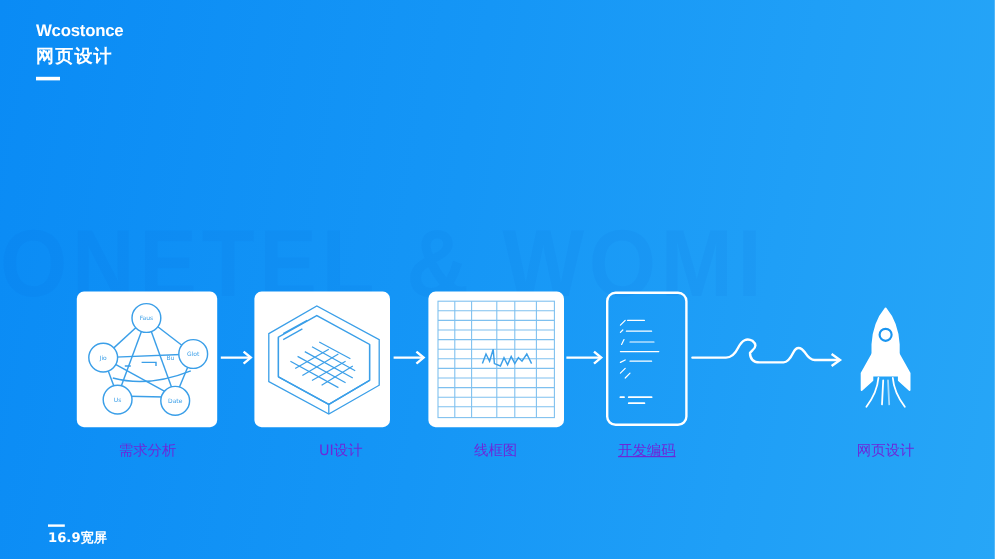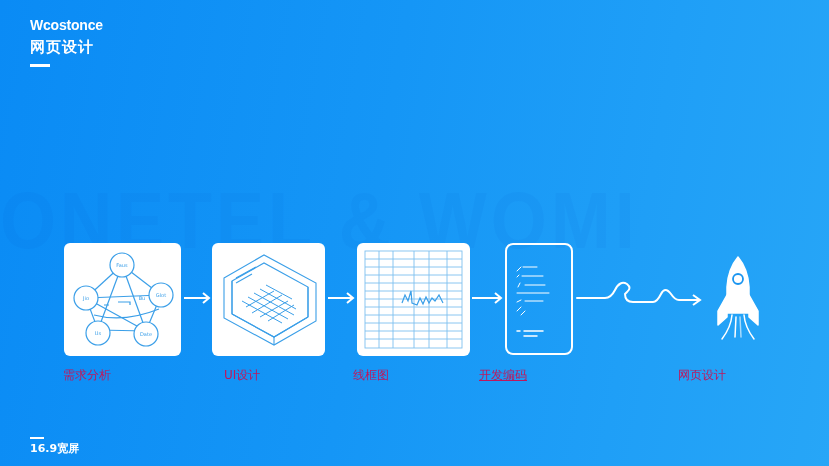--- a/index.html
+++ b/index.html
@@ -18,27 +18,27 @@
     transform: scaleY(1.1);
   }
   .brand { position:absolute; left:30px; top:14px; }
   .brand-name { font-family:"Liberation Sans", sans-serif; font-weight:700; font-size:14px; line-height:22px; letter-spacing:-0.2px; }
   .brand-sub { font-weight:700; font-size:15px; line-height:20px; margin-top:1px; letter-spacing:1px; }
   .brand-bar { width:20px; height:3px; background:#fff; margin-top:7px; }
   .step-card {
     position:absolute; background:#fff; border-radius:6px;
   }
   .step-label {
-    position:absolute; font-size:12px; line-height:16px; color:#be185d; text-align:left; width:120px;
+    position:absolute; font-size:12px; line-height:16px; color:#6d28d9; text-align:center; width:120px;
   }
   .arrow { position:absolute; }
   .phone {
     position:absolute; border:2.5px solid #fff; border-radius:8px;
   }
-  .footer { position:absolute; left:30px; top:437px; }
+  .footer { position:absolute; left:40px; top:437px; }
   .footer-bar { width:14px; height:2px; background:#fff; margin-bottom:3px; }
   .footer-text { font-size:11px; line-height:14px; font-weight:700; }
 </style>
 </head>
 <body>
 
 <div class="watermark">ONETEL &amp;     WOMI</div>
 
 <div class="brand">
   <div class="brand-name">Wcostonce</div>

